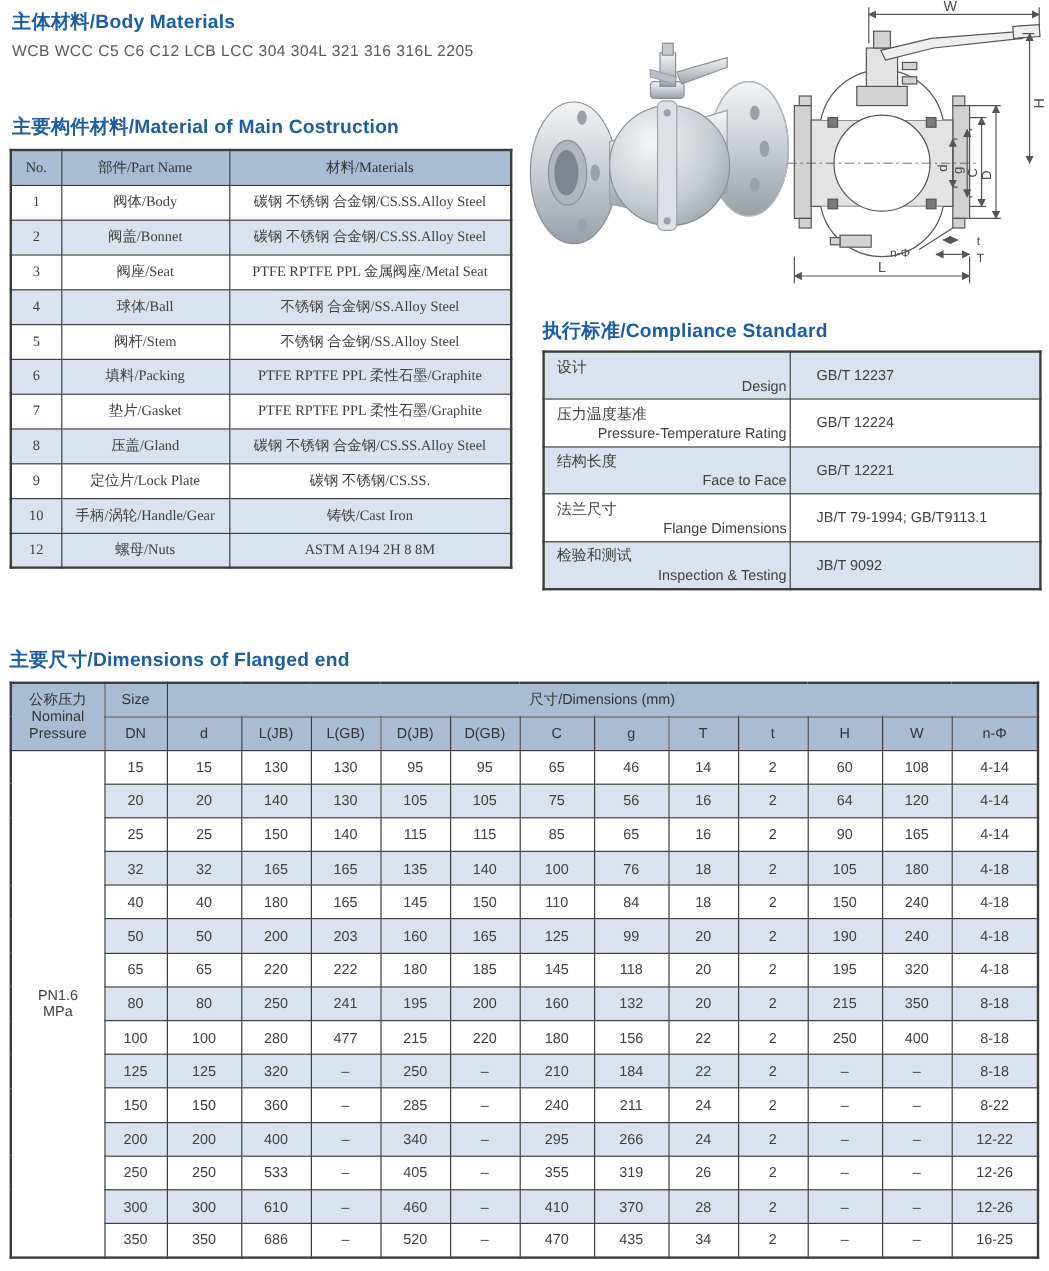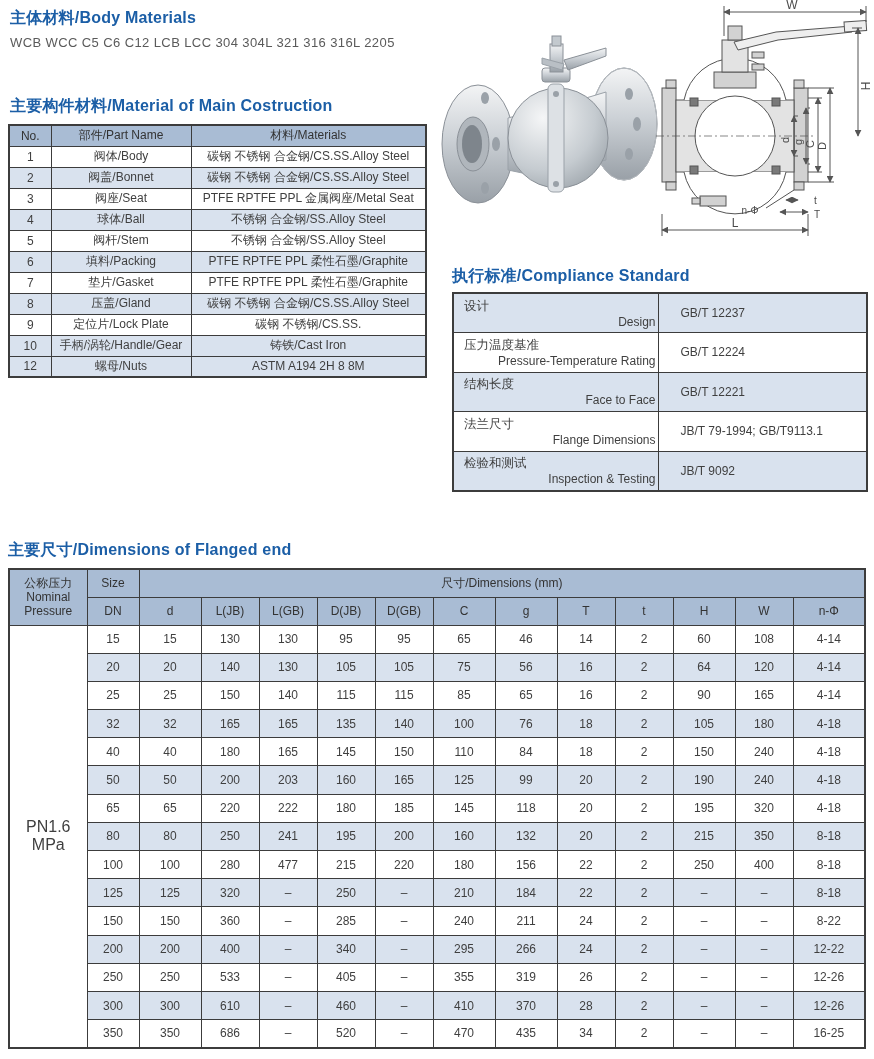--- a/index.html
+++ b/index.html
@@ -30,28 +30,28 @@
   th, td {
     border: 1px solid #3c3c3c;
     font-size: 12px;
     color: #3f3f3f;
     text-align: center;
     padding: 0 2px;
     overflow: hidden;
   }
   th { font-weight: normal; background: #a9bcd4; color: #333; }
   tr.alt td { background: #d9e2ee; }
-  .span-cell { background:#fff !important; white-space: pre-line; font-size:16px; }
+  .span-cell { background:#fff !important; white-space: pre-line; font-size:12px; }
 
   
   #construction-table {
     position:absolute; left:8px; top:124px; width:417px;
     border:2px solid #3c3c3c;
   }
-  #construction-table tr { height: 21px; }
+  #construction-table tr { height: 29px; font-family: Liberation Serif, serif; }
 
   
   #compliance-table {
     position:absolute; left:452px; top:292px; width:414px;
     border:2px solid #3c3c3c;
     padding-left:30px;
   }
   #compliance-table tr { height: 39.5px; }
   #compliance-table td.lbl { text-align:left; padding-left:10px; }
   #compliance-table td.val { text-align:left; padding-left:22px; }

